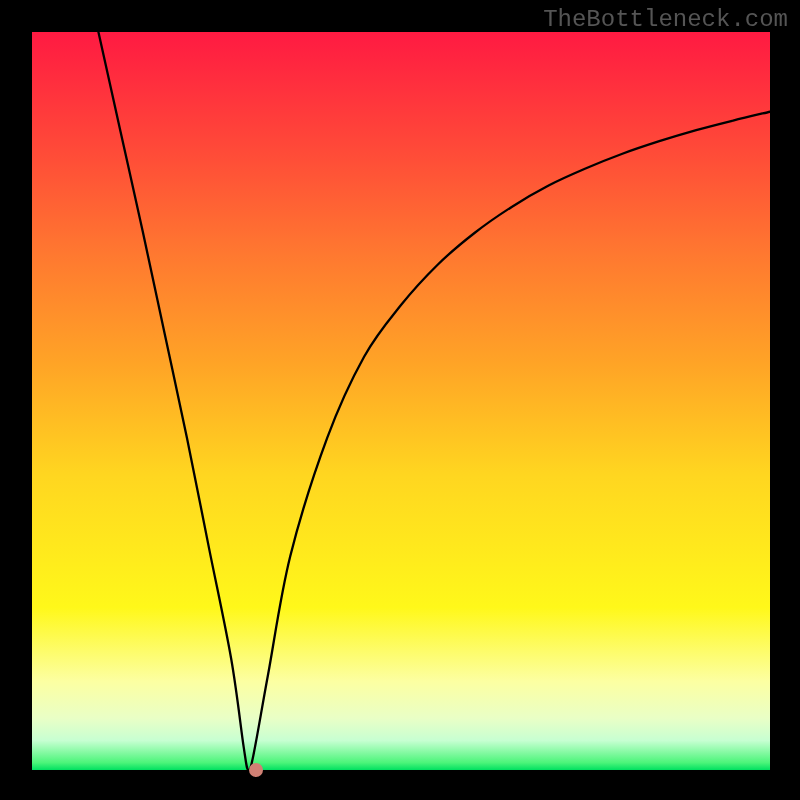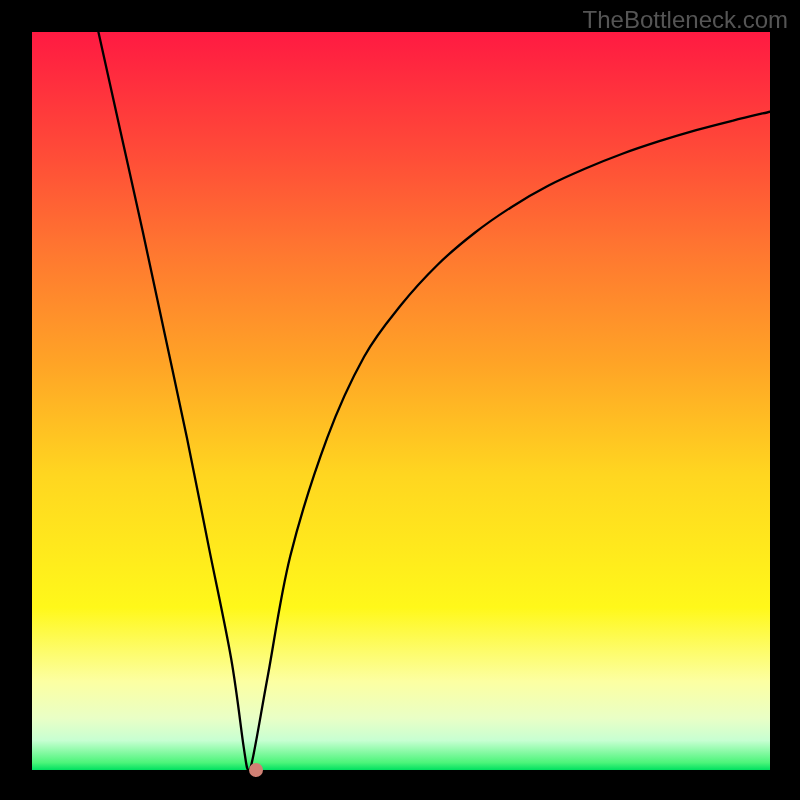--- a/index.html
+++ b/index.html
@@ -14,21 +14,21 @@
     position: relative;
     width: 800px;
     height: 800px;
     background: #000;
   }
   .watermark {
     position: absolute;
     top: 6px;
     right: 12px;
     color: #555;
-    font-family: Liberation Sans, sans-serif;
+    font-family: Liberation Mono, monospace;
     font-size: 24px;
     font-weight: 500;
     z-index: 5;
   }
   .plot-gradient {
     position: absolute;
     left: 32px;
     top: 32px;
     width: 738px;
     height: 738px;

